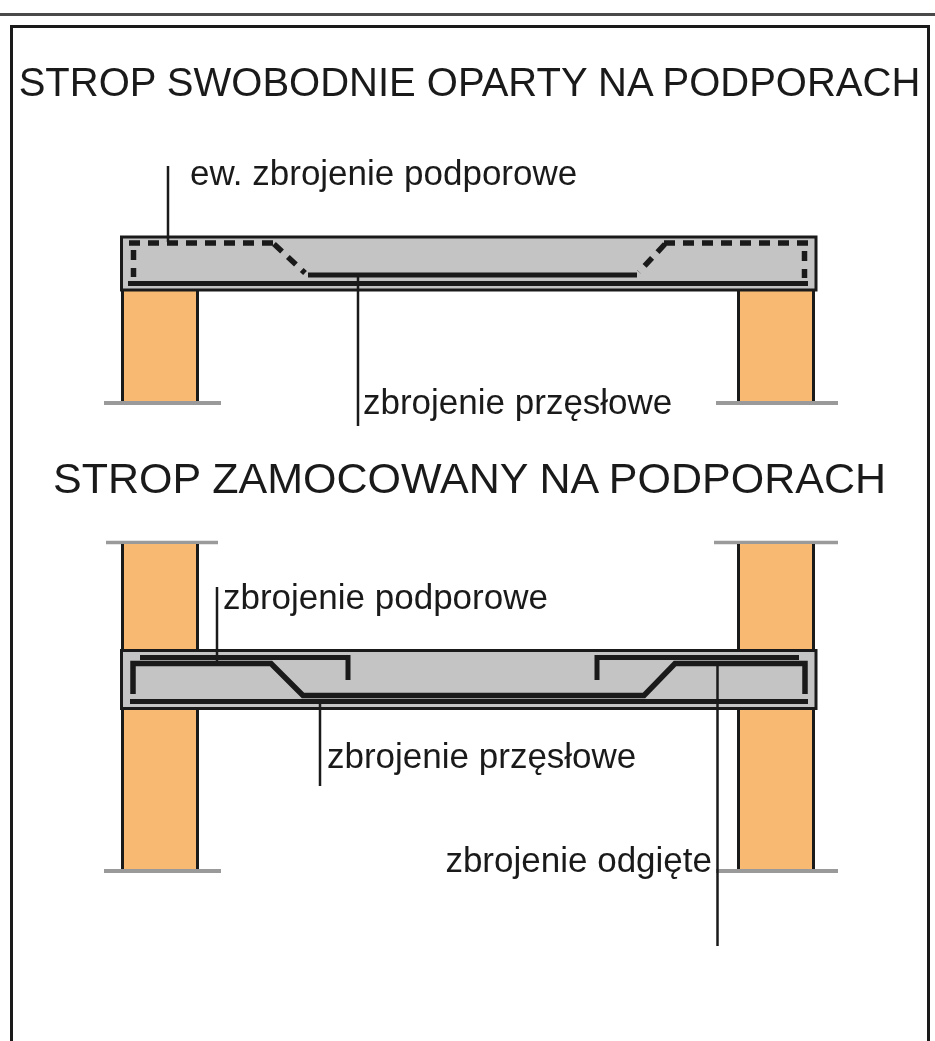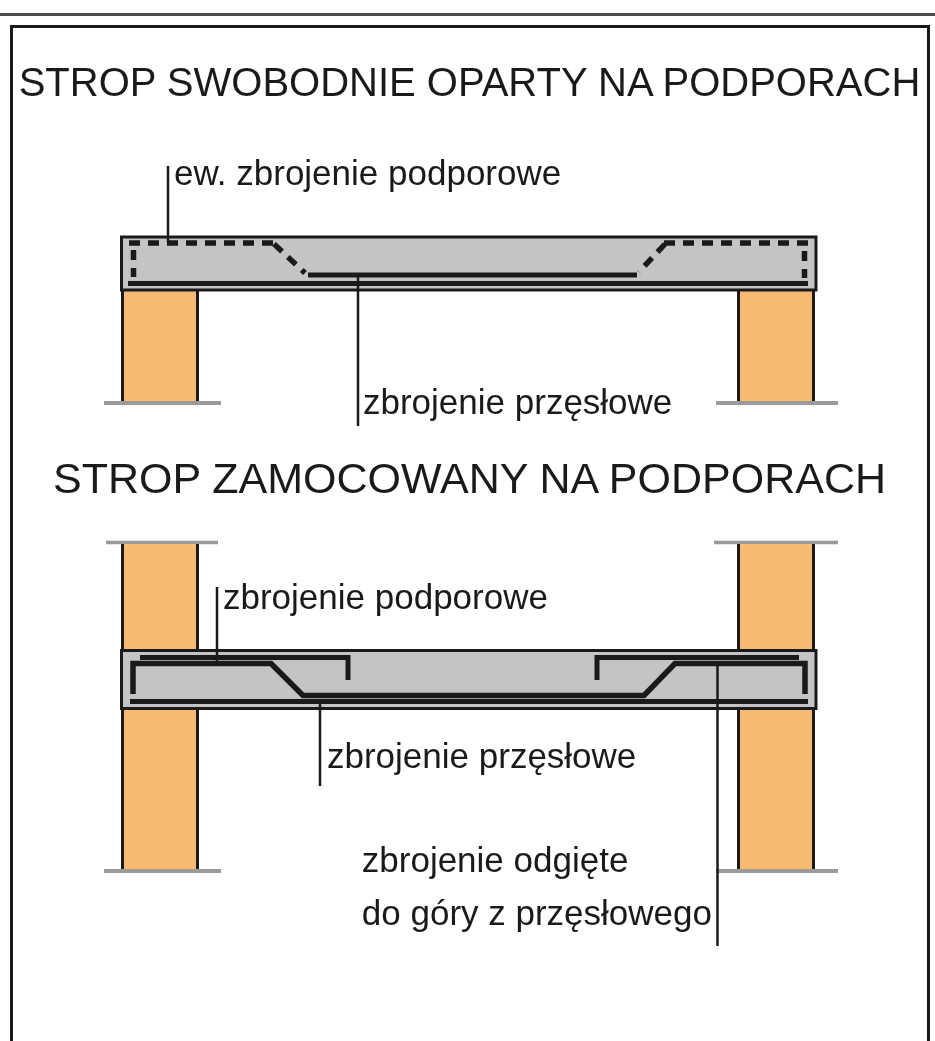--- a/index.html
+++ b/index.html
@@ -25,21 +25,21 @@
   }
   .title {
     left: 11px;
     width: 917px;
     text-align: center;
     letter-spacing: 0px;
   }
   .title-1 { top: 47px;  font-size: 40px; }
   .title-2 { top: 441px; font-size: 43px; }
   .lbl { font-size: 35px; line-height: 1.2; }
-  .lbl-ew        { left: 174px; top: 139px; }
+  .lbl-ew        { left: 190px; top: 139px; }
   .lbl-przes-1   { left: 363px; top: 368px; }
   .lbl-podpor-2  { left: 223px; top: 563px; }
   .lbl-przes-2   { left: 327px; top: 722px; }
   .lbl-odgiete   {
     right: 223px; top: 820px;
     line-height: 1.52;
   }
 </style>
 </head>
 <body>
@@ -129,16 +129,15 @@
   <div class="txt lbl lbl-przes-1">zbrojenie przęsłowe</div>
 
   <div class="txt lbl lbl-podpor-2">zbrojenie podporowe</div>
 
   <div class="txt title title-2">STROP ZAMOCOWANY NA PODPORACH</div>
 
   <div class="txt lbl lbl-przes-2">zbrojenie przęsłowe</div>
 
   <div class="txt lbl lbl-odgiete">
     <span>zbrojenie odgięte</span><br>
-    <span>do góry z przęsłowego</span>
   </div>
 
 </div>
 
 </body></html>

